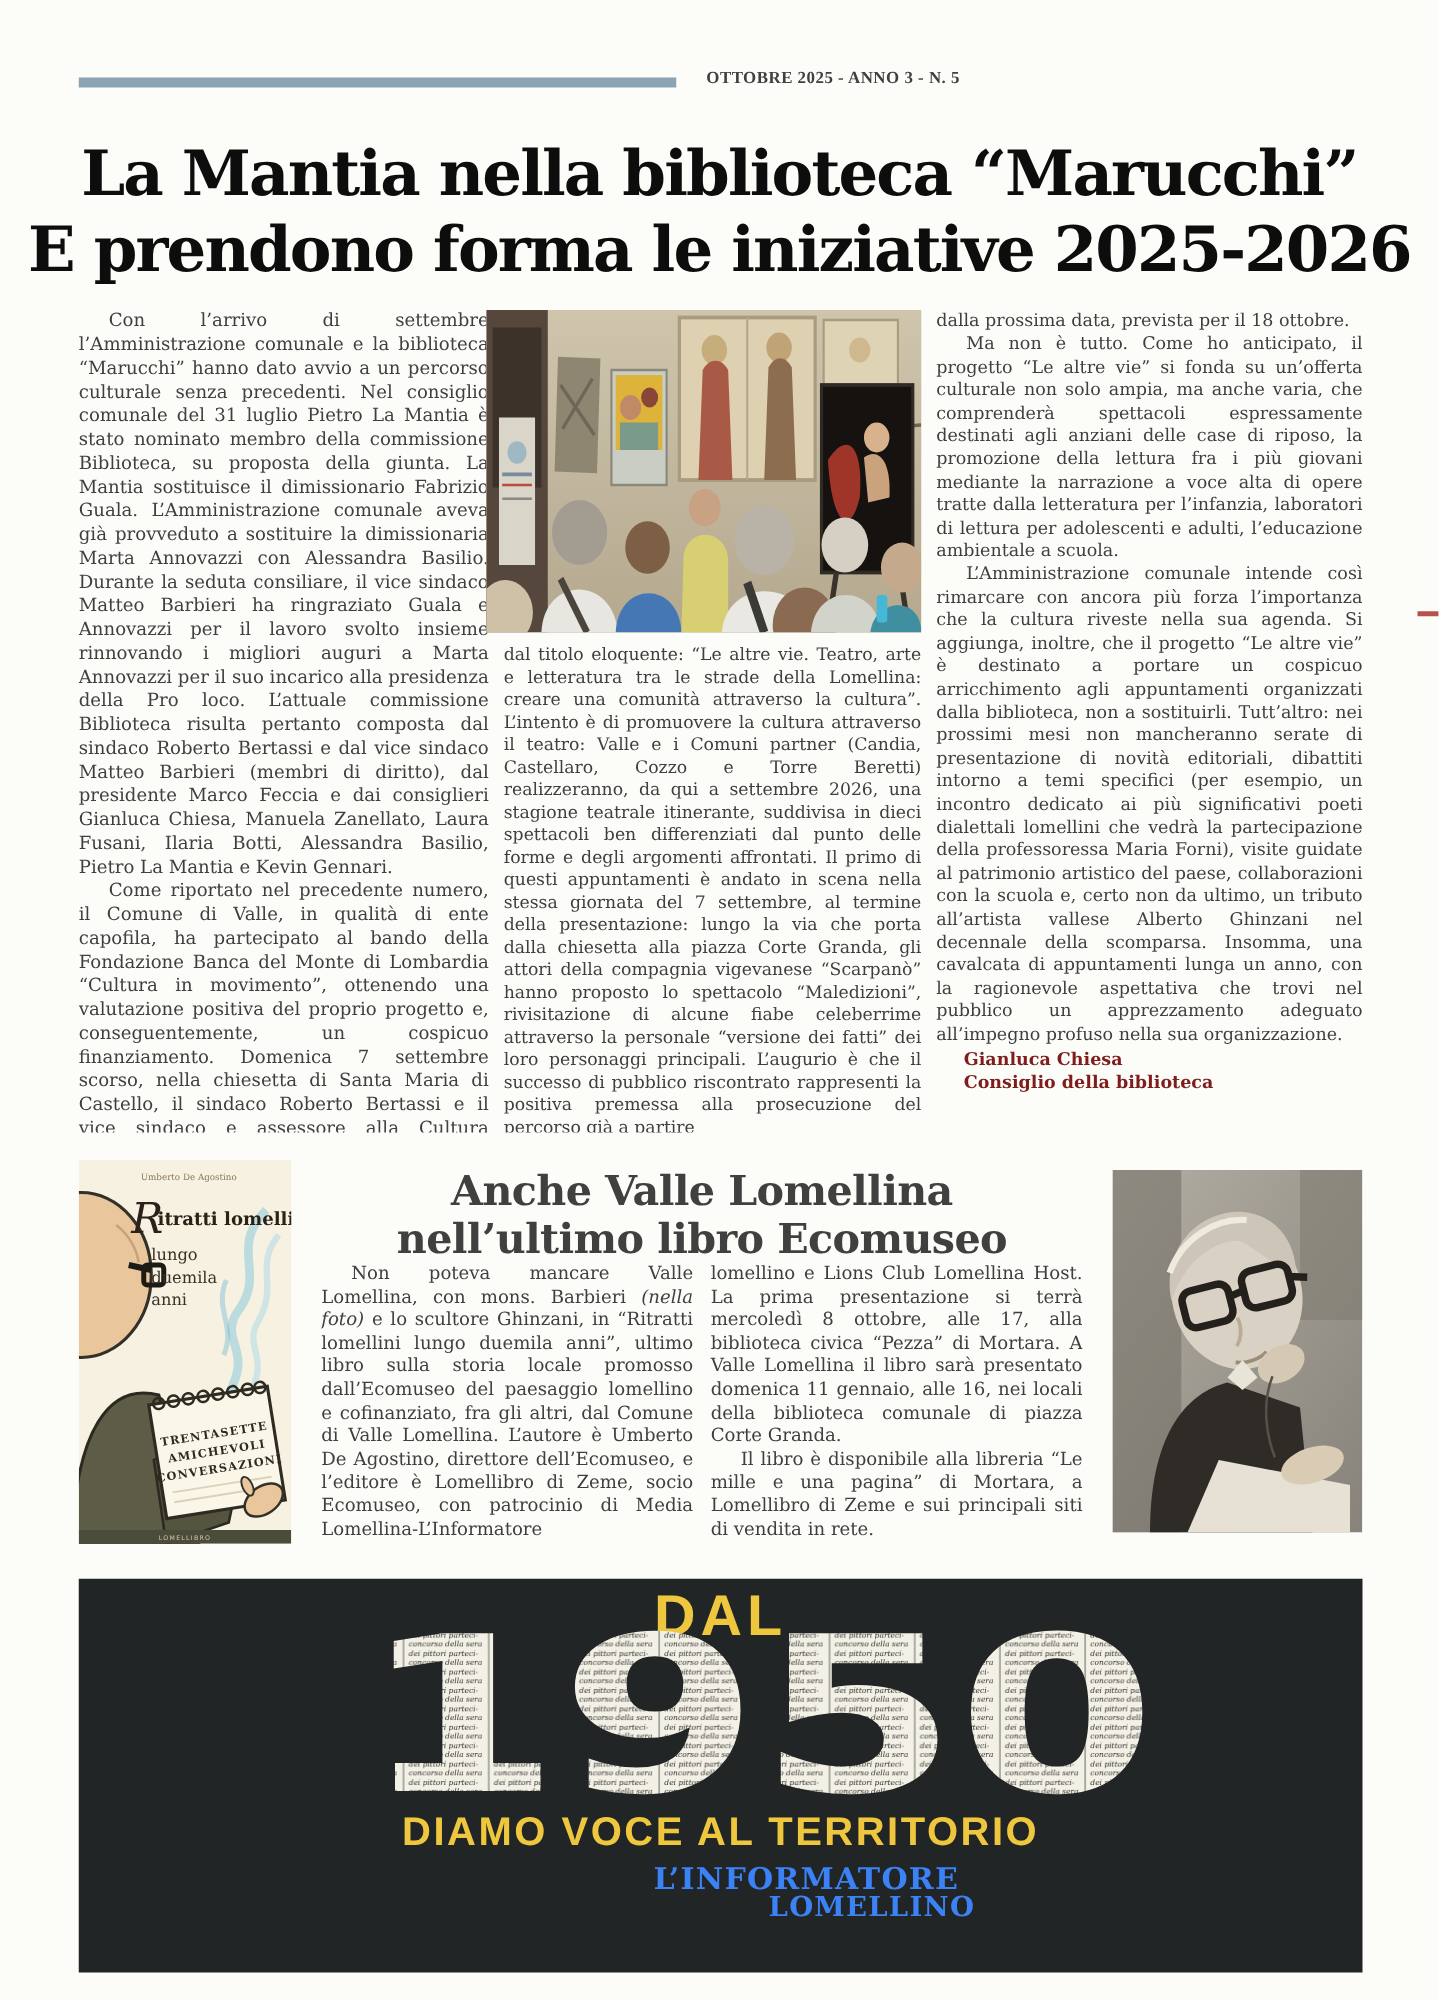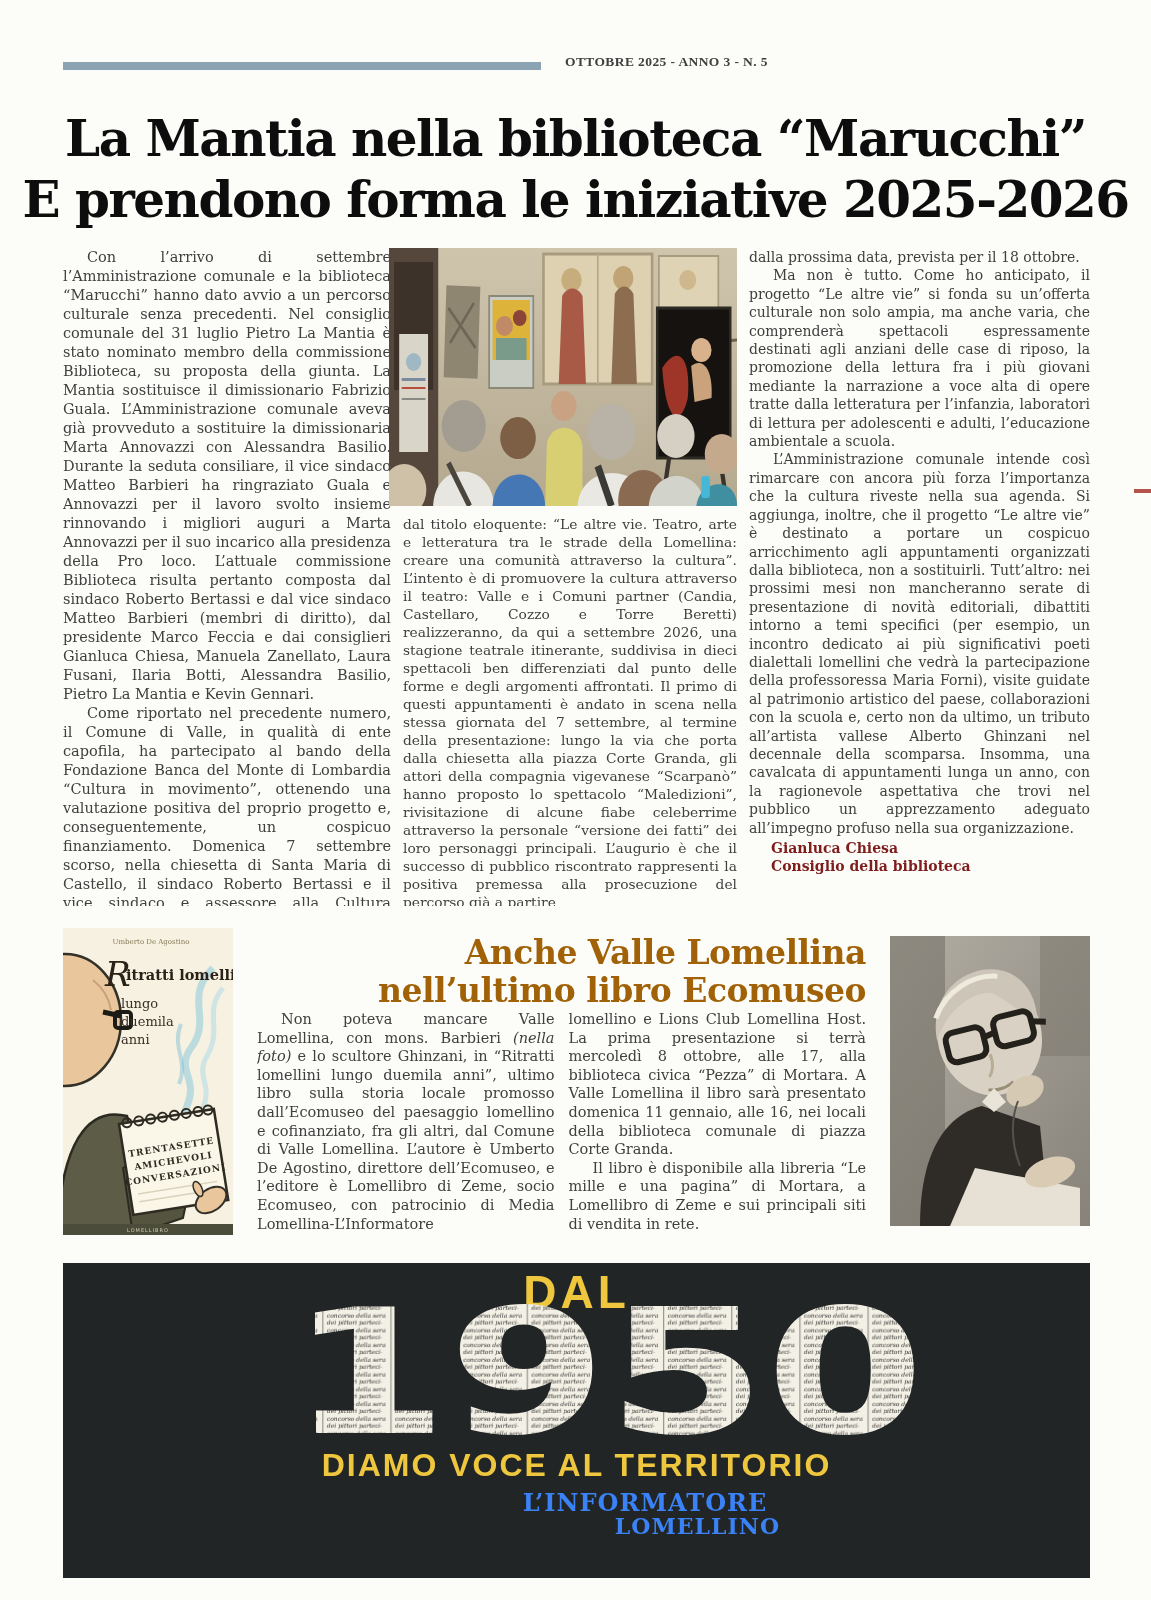--- a/index.html
+++ b/index.html
@@ -27,21 +27,21 @@
   .art1 p { margin:0; }
   .ind { text-indent:24px; }
   .photo-wrap { width:348px; margin-left:-14px; height:258px; margin-bottom:9px; overflow:hidden; background:#c5bba4; }
   .sig { font-weight:bold; color:#7f1d1d; margin-top:2px !important; text-align:left !important; padding-left:22px; }
   .sig span { display:block; }
   
   .art2 { display:flex; gap:24px; margin:22px 61px 0 63px; height:315px; overflow:hidden; }
   .cover-wrap { width:170px; height:307px; flex:none; }
   .portrait-wrap { width:200px; height:290px; flex:none; margin-top:8px; }
   .art2-mid { flex:1; }
-  .art2-title { text-align:right; color:#a16207; font-family:"DejaVu Serif", serif; margin-top:6px; }
+  .art2-title { text-align:center; color:#404040; font-family:"DejaVu Serif", serif; margin-top:6px; }
   .art2-title span { display:block; font-weight:bold; font-size:33px; line-height:38px; letter-spacing:-.5px; }
   .cols2 { display:flex; gap:14px; height:224px; overflow:hidden; }
   .cols2 .col { flex:1; text-align:justify; font-size:14.5px; line-height:18.6px; }
   .cols2 p { margin:0; }
   .cols2 em { font-style:italic; }
   
   .banner { margin:20px 61px 0 63px; height:315px; background:#212525; overflow:hidden; text-align:center; }
   .dal { margin-top:7px; font-family:"Liberation Sans", sans-serif; font-weight:bold;
          font-size:46px; line-height:44px; letter-spacing:4px; color:#eec73e; }
   .yearsvg { display:block; margin:-16px auto 0 auto; padding-left:60px; }

